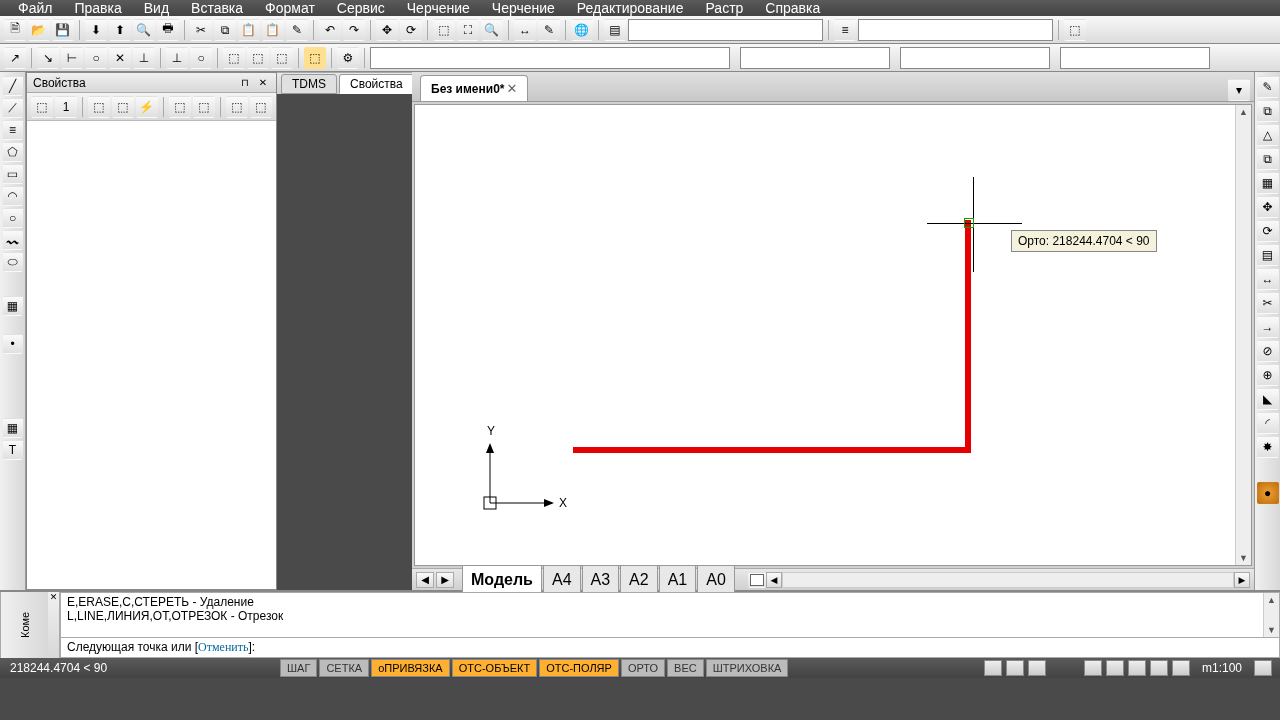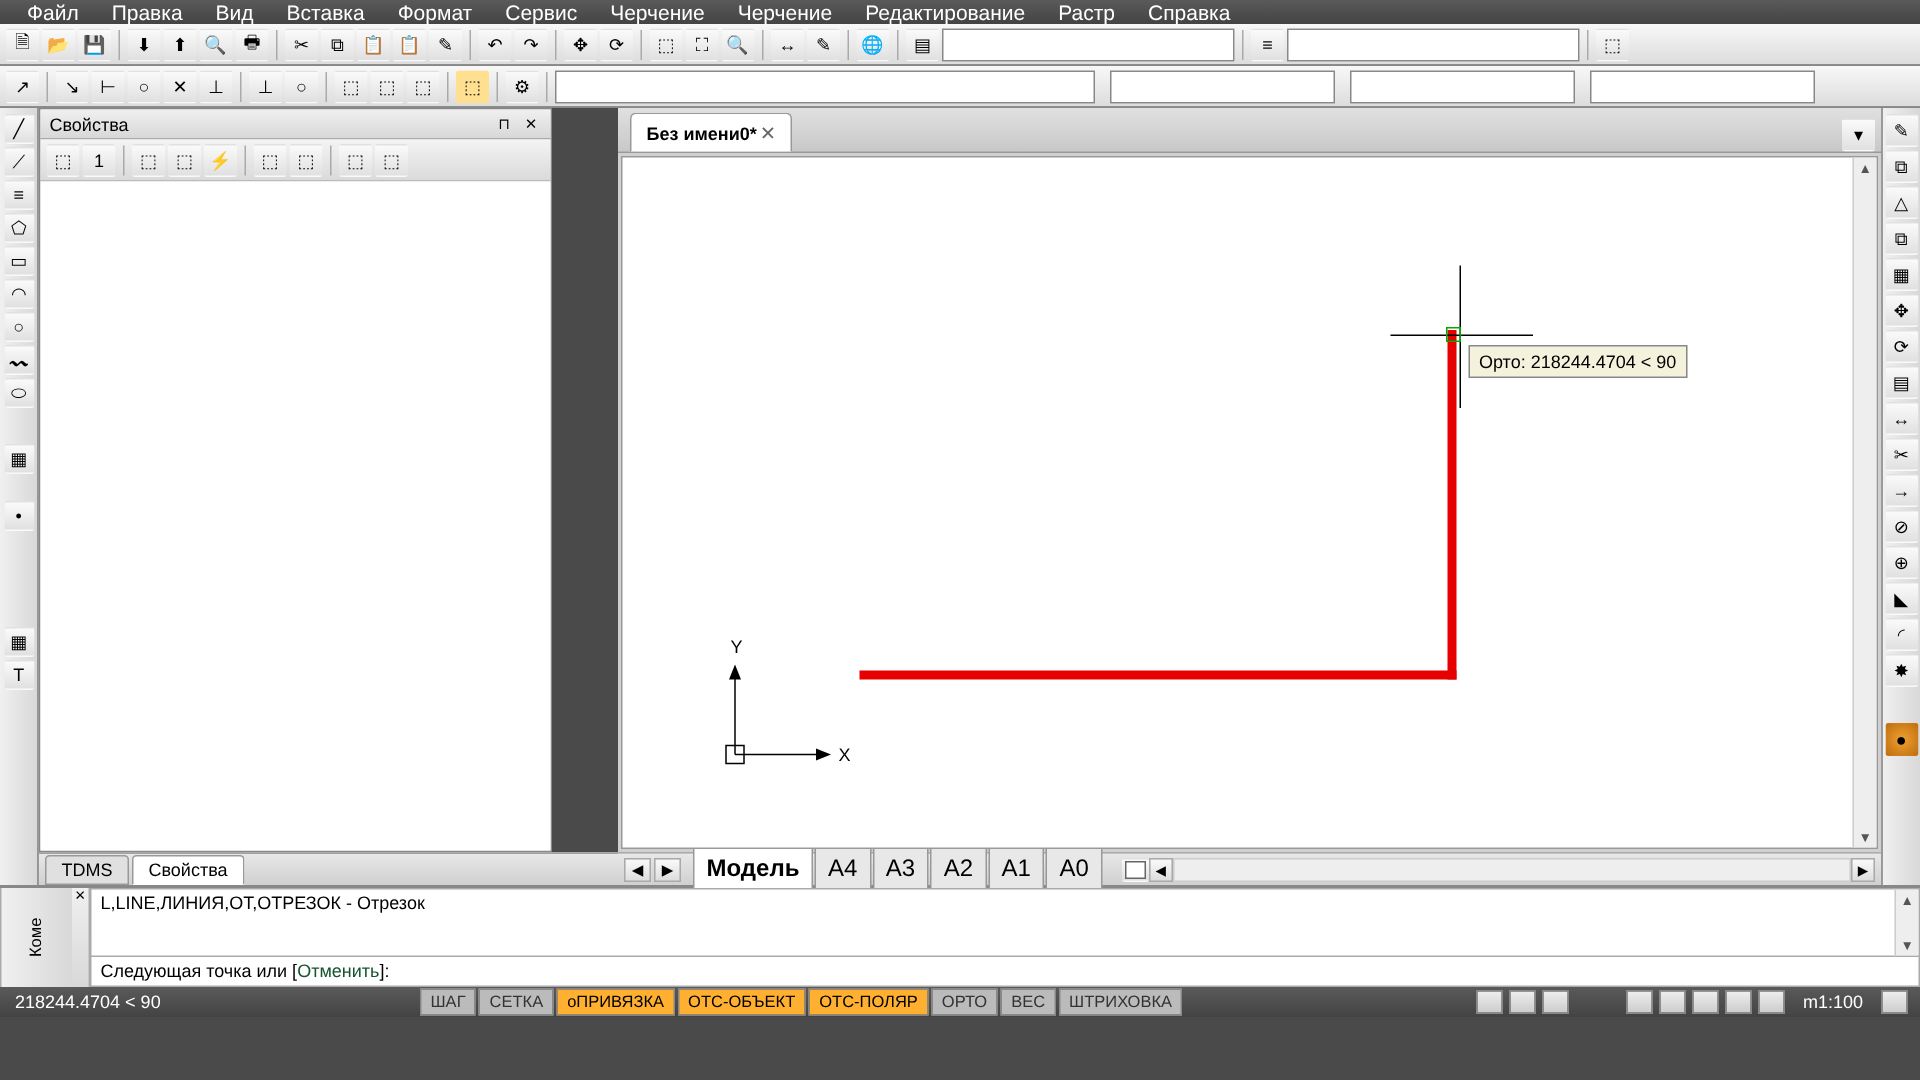--- a/index.html
+++ b/index.html
@@ -40,21 +40,21 @@
 .scroll-h { height:16px; background:#eee; border:1px solid #ccc; flex:1; position:relative; }
 .scroll-h-btn { width:16px; height:16px; background:linear-gradient(#fafafa,#ddd); border:1px solid #aaa; cursor:pointer; display:flex; align-items:center; justify-content:center; font-size:9px; }
 .right-tools { width:26px; background:linear-gradient(90deg,#f0f0f0,#d8d8d8); border-left:1px solid #999; display:flex; flex-direction:column; align-items:center; padding-top:4px; gap:2px; }
 .cmd-area { height:68px; border-top:2px solid #888; display:flex; background:#f4f4f4; }
 .cmd-label { width:48px; writing-mode:vertical-rl; transform:rotate(180deg); text-align:center; background:linear-gradient(90deg,#d8d8d8,#f0f0f0); border-right:1px solid #aaa; font-size:11px; display:flex; align-items:center; justify-content:center; padding:2px; }
 .cmd-content { flex:1; display:flex; flex-direction:column; }
 .cmd-history { flex:1; background:#fff; border:1px solid #aaa; padding:2px 6px; font-family:"Courier New",monospace; font-size:12px; overflow:hidden; position:relative; }
 .cmd-history .scrollbar-v { right:0; }
 .cmd-history .line { white-space:nowrap; line-height:14px; }
 .cmd-input-line { background:#fff; border:1px solid #aaa; border-top:none; padding:2px 6px; font-family:"Courier New",monospace; font-size:12px; }
-.cmd-link { color:#14532d; cursor:pointer; }
+.cmd-link { color:#0369a1; cursor:pointer;font-family:Liberation Serif, serif; }
 .statusbar { height:20px; background:linear-gradient(#5a5a5a,#434343); display:flex; align-items:center; color:#fff; font-size:12px; }
 .status-coord { padding:0 10px; flex:0 0 280px; }
 .status-toggles { display:flex; }
 .status-toggle { padding:2px 6px; background:#bbb; color:#333; margin-right:2px; font-size:11px; cursor:pointer; border:1px solid #888; }
 .status-toggle.on { background:#ffb030; color:#000; }
 .status-right { margin-left:auto; display:flex; align-items:center; gap:4px; padding-right:8px; }
 .status-icon { width:18px; height:16px; background:linear-gradient(#eee,#ccc); border:1px solid #888; cursor:pointer; }
 .status-scale { color:#fff; margin:0 8px; font-size:12px; }
 
 .red-line { position:absolute; background:#e60000; }
@@ -166,21 +166,21 @@
     <span class="tb-btn">⬭</span>
     <span style="height:20px"></span>
     <span class="tb-btn">▦</span>
     <span style="height:14px"></span>
     <span class="tb-btn">•</span>
     <span style="height:60px"></span>
     <span class="tb-btn">▦</span>
     <span class="tb-btn">T</span>
   </div>
 
-  <div style="display:flex;flex-direction:column;width:386px">
+  <div style="display:flex;flex-direction:row;width:386px">
     <div class="panel" style="flex:1">
       <div class="panel-title">
         <span>Свойства</span>
         <div class="panel-title-right">
           <span class="panel-title-close">⊓</span>
           <span class="panel-title-close">✕</span>
         </div>
       </div>
       <div class="panel-toolbar">
         <span class="tb-btn">⬚</span>
@@ -215,21 +215,21 @@
     </div>
     <div class="canvas">
 
       <div class="red-line" style="left:158px; top:342px; width:398px; height:6px;"></div>
       <div class="red-line" style="left:550px; top:115px; width:6px; height:233px;"></div>
 
       <div class="crosshair-h" style="left:512px; top:118px; width:95px;"></div>
       <div class="crosshair-v" style="left:558px; top:72px; height:95px;"></div>
       <div class="pick-box" style="left:549px; top:113px;"></div>
 
-      <div class="tooltip" style="left:564px; top:125px;">Орто: 218244.4704 &lt; 90</div>
+      <div class="tooltip" style="left:596px; top:125px;">Орто: 218244.4704 &lt; 90</div>
 
       <div class="ucs-icon" style="left:62px; top:320px;">
         <svg width="100" height="100">
           <text x="10" y="10" font-size="12">Y</text>
           <line x1="13" y1="78" x2="13" y2="20" stroke="#000"></line>
           <polygon points="13,18 9,28 17,28" fill="#000"></polygon>
           <line x1="13" y1="78" x2="75" y2="78" stroke="#000"></line>
           <polygon points="77,78 67,74 67,82" fill="#000"></polygon>
           <rect x="7" y="72" width="12" height="12" fill="none" stroke="#000"></rect>
           <text x="82" y="82" font-size="12">X</text>
@@ -281,20 +281,21 @@
 
 </div>
 
 <div class="cmd-area">
   <div class="cmd-label">Коме</div>
   <div style="width:12px;display:flex;align-items:flex-start;justify-content:center;background:linear-gradient(#f0f0f0,#d8d8d8);border-right:1px solid #aaa;">
     <span style="font-size:9px;cursor:pointer;">✕</span>
   </div>
   <div class="cmd-content">
     <div class="cmd-history">
+      <div class="line">E,ERASE,С,СТЕРЕТЬ - Удаление</div>
       <div class="line">L,LINE,ЛИНИЯ,ОТ,ОТРЕЗОК - Отрезок</div>
       <div class="scrollbar-v"></div>
     </div>
     <div class="cmd-input-line">
       <span>Следующая точка или [</span><span class="cmd-link">Отменить</span><span>]:</span>
     </div>
   </div>
 </div>
 
 <div class="statusbar">

